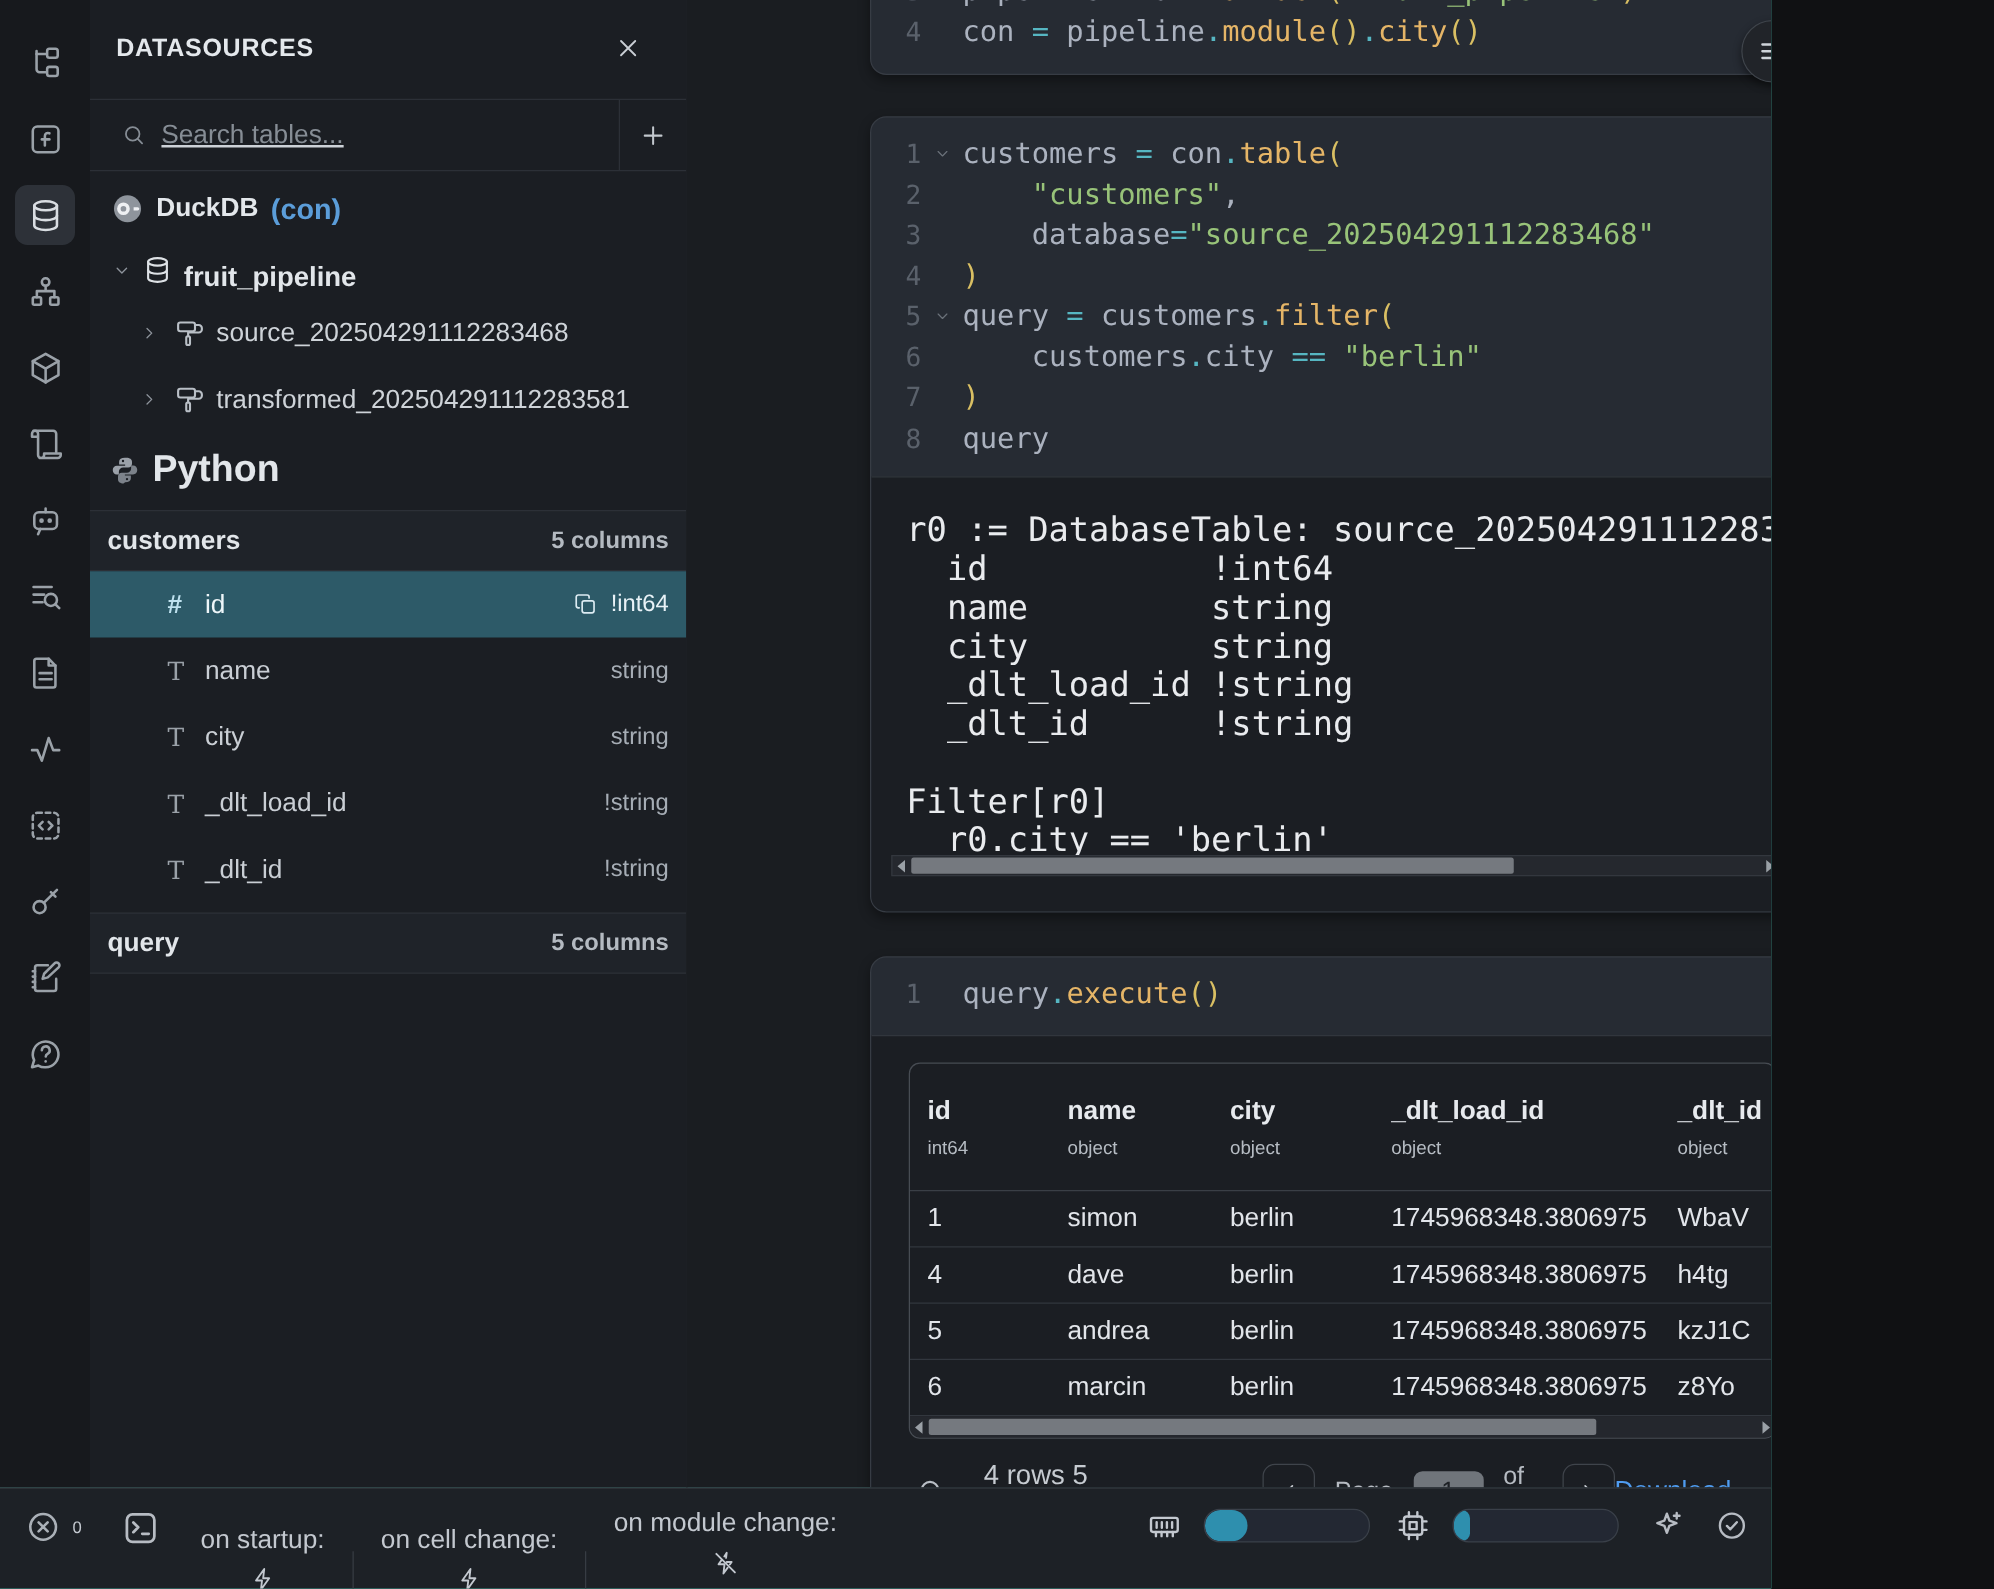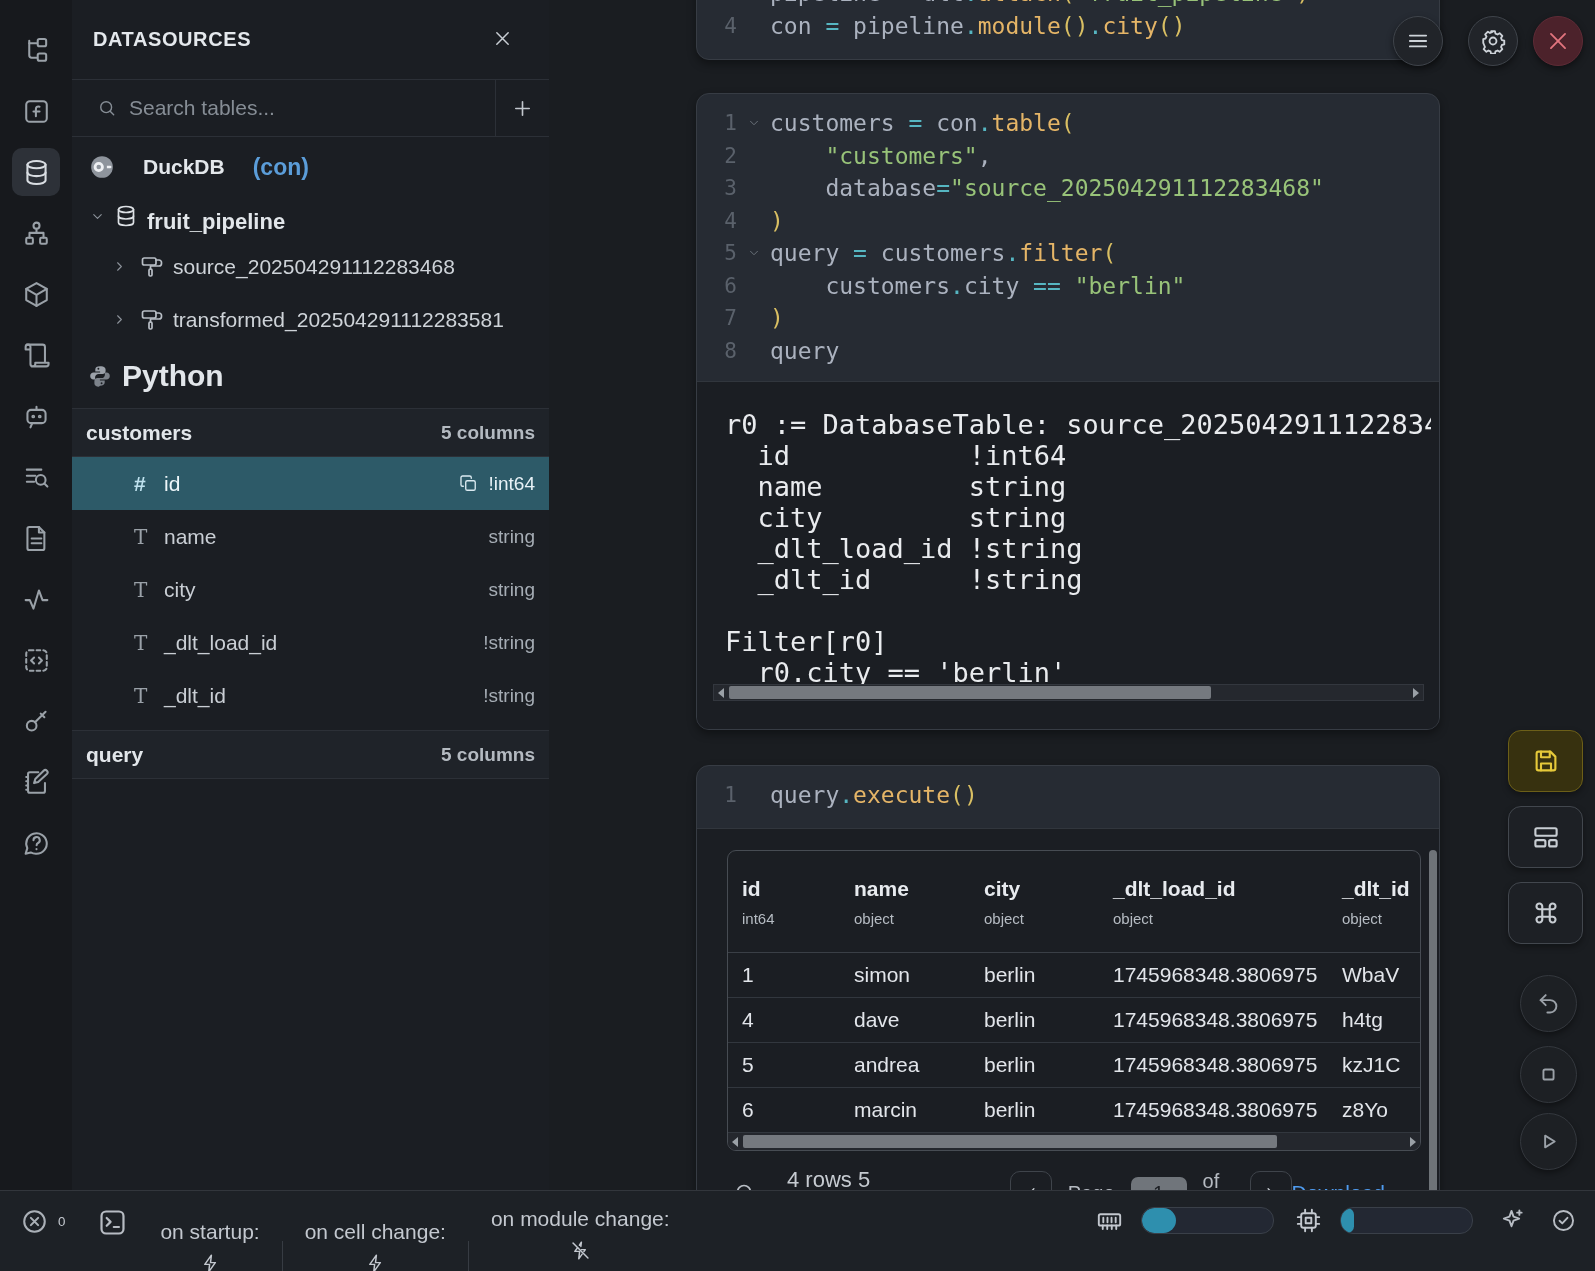--- a/index.html
+++ b/index.html
@@ -1,48 +1,48 @@
 <!DOCTYPE html>
 <html><head>
 <meta charset="utf-8">
 <style>
   html,body{margin:0;padding:0;background:#101113;}
-  .app{position:relative;width:1595px;height:1271px;background:#5eead4;overflow:hidden;
+  .app{position:relative;width:1417px;height:1271px;background:#5eead4;overflow:hidden;
        font-family:"Liberation Sans",sans-serif;color:#cdd2d8;}
   .ic{display:inline-flex;align-items:center;justify-content:center;}
   .ic svg{display:block;}
   button{background:none;border:none;padding:0;cursor:pointer;color:inherit;font-family:inherit;}
 
   
   .rail{position:absolute;left:0;top:0;width:72px;bottom:81px;background:#17191d;
         display:flex;flex-direction:column;align-items:center;padding-top:26px;gap:13px;}
   .rail-btn{width:48px;height:48px;border-radius:10px;display:flex;align-items:center;justify-content:center;color:#9aa1a8;flex:none;}
   .rail-btn.active{background:#2d3138;color:#d9dde2;}
   .rail-btn svg{width:29px;height:29px;}
 
   
   .sidebar{position:absolute;left:72px;top:0;width:477px;bottom:81px;background:#1b1e23;border-right:1px solid #2c3037;}
   .sb-head{height:79px;border-bottom:1px solid #2c3037;display:flex;align-items:center;justify-content:space-between;padding:0 36px 0 21px;}
   .sb-title{font-size:20px;font-weight:bold;letter-spacing:.6px;color:#e4e8ec;}
   .sb-close{color:#c9ced4;}
   .sb-close svg{width:21px;height:21px;}
-  .searchrow{height:56px;border-bottom:1px solid #2c3037;display:flex;align-items:center;}
+  .searchrow{height:56px;border-bottom:1px solid #2c3037;display:flex;align-items:center;text-decoration:underline;}
   .search-ic{margin-left:25px;color:#868d95;}
   .search-ic svg{width:20px;height:20px;}
   input.search{flex:1;background:none;border:none;outline:none;color:#c7ccd2;font-size:21px;padding:0 12px;font-family:inherit;min-width:0;}
   input.search::placeholder{color:#868d95;}
   .add-zone{width:54px;height:100%;border-left:1px solid #2c3037;display:flex;align-items:center;justify-content:center;color:#c2c7cd;}
   .add-zone svg{width:23px;height:23px;}
 
   .tree{margin-top:5px;}
   .trow{display:flex;align-items:center;font-size:21px;color:#ced3d8;}
   .chev{color:#8d939b;flex:none;}
   .chev svg{width:15px;height:15px;}
   .tree-ic svg{width:24px;height:24px;}
-  .conn-row{height:50px;padding-left:17px;gap:28px;}
+  .conn-row{height:50px;padding-left:17px;gap:10px;}
   .conn-row .tree-ic svg{width:26px;height:26px;}
   .conn-name{font-weight:bold;color:#e3e7eb;}
   .conn-alias{font-weight:bold;font-size:23px;color:#5b9dd9;}
   .db-row{height:48px;padding-left:18px;gap:9px;color:#e2e6ea;}
   .db-row .lbl{font-weight:bold;font-size:22px;margin-top:12px;}
   .db-row .tree-ic{color:#dde1e5;}
   .schema-row{height:53px;padding-left:40px;gap:9px;}
   .schema-row .tree-ic{color:#b9bfc6;margin-left:4px;}
   .py-row{height:48px;margin-top:6px;padding-left:16px;gap:10px;color:#e2e6ea;}
   .py-row .lbl{font-weight:bold;font-size:30px;}

